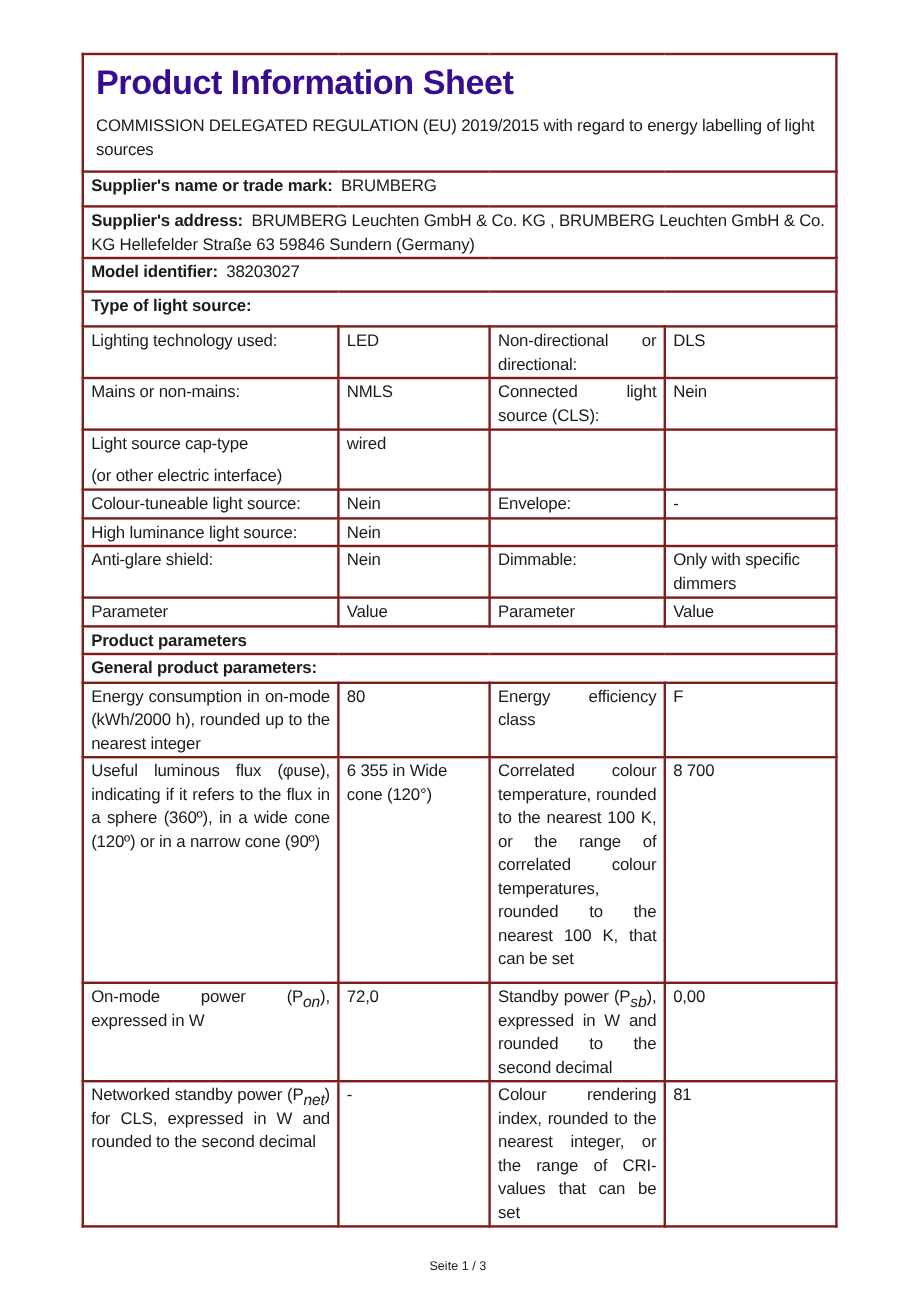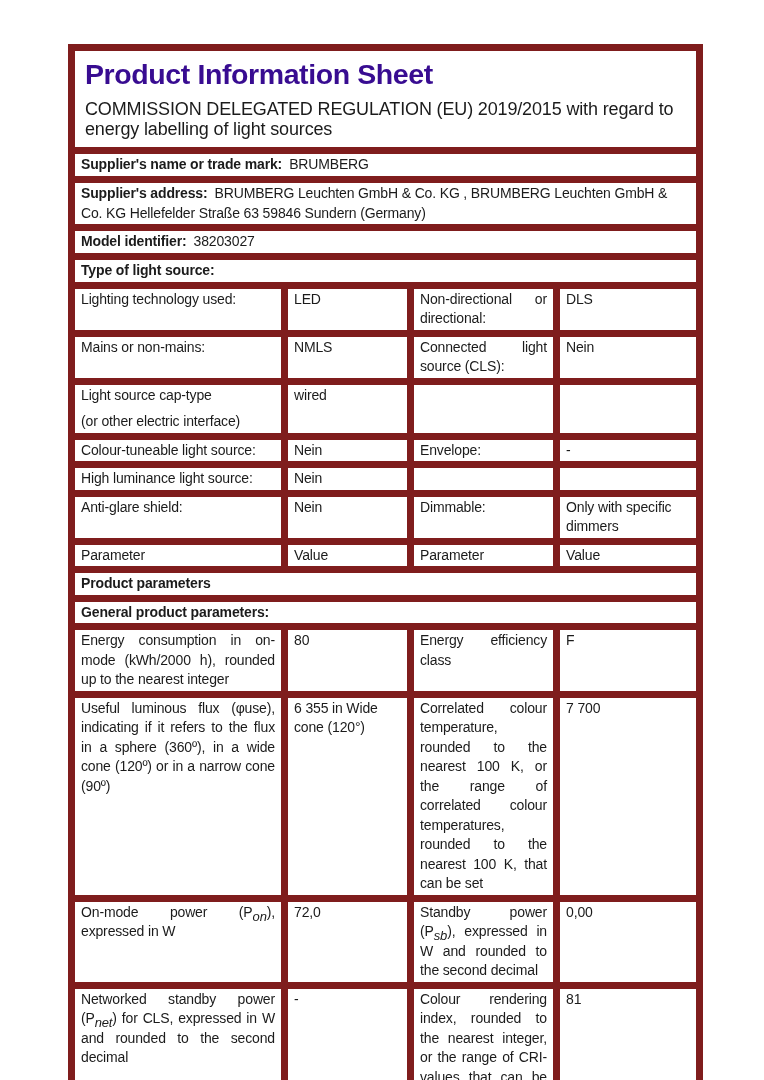--- a/index.html
+++ b/index.html
@@ -3,30 +3,30 @@
 <meta charset="utf-8">
 <style>
   html, body { margin:0; padding:0; }
   body {
     width:764px; height:1080px; background:#ffffff; position:relative;
     font-family:"Liberation Sans","DejaVu Sans",sans-serif; color:#1b1b1b;
   }
   .sheet { position:absolute; left:68px; top:44px; width:628px; }
   table.doc { border-collapse:collapse; width:628px; table-layout:fixed; }
   td {
-    border:7px solid #7f1d1d; vertical-align:top;
+    border:2px solid #7f1d1d; vertical-align:top;
     padding:1px 6px; font-size:14px; line-height:19.5px; letter-spacing:-0.15px;
     overflow:hidden;
   }
   .title-cell { padding:5px 10px 8px; }
   h1 {
     margin:0 0 7px 0; font-size:28.5px; line-height:36px; font-weight:bold;
     color:#380C91; letter-spacing:-0.4px;
   }
-  .subtitle { font-size:18px; line-height:20px; }
+  .subtitle { font-size:14px; line-height:20px; }
   .lbl { font-weight:bold; }
   .lblval { margin-left:7px; }
   .c { text-align:left; }
   .j { text-align:justify; }
   .b { font-weight:bold; }
   .para2 { margin-top:7px; }
   sub { font-size:13px; line-height:0;font-style:italic; }
   .footer {
     margin-top:26px; text-align:center; font-size:10.5px;
     letter-spacing:0; color:#222; padding-right:1px;
@@ -132,21 +132,21 @@
     <tr style="height:59px">
       <td class="j">Energy consumption in on-mode (kWh/2000 h), rounded up to the nearest integer</td>
       <td class="c">80</td>
       <td class="j">Energy efficiency class</td>
       <td class="c">F</td>
     </tr>
     <tr style="height:188px">
       <td class="j">Useful luminous flux (φuse), indicating if it refers to the flux in a sphere (360º), in a wide cone (120º) or in a narrow cone (90º)</td>
       <td class="c">6 355 in Wide cone (120°)</td>
       <td class="j">Correlated colour temperature, rounded to the nearest 100 K, or the range of correlated colour temperatures, rounded to the nearest 100 K, that can be set</td>
-      <td class="c">7 700</td>
+      <td class="c">8 700</td>
     </tr>
     <tr style="height:77px">
       <td class="j"><span>On-mode power (P</span><sub>on</sub><span>), expressed in W</span></td>
       <td class="c">72,0</td>
       <td class="j"><span>Standby power (P</span><sub>sb</sub><span>), expressed in W and rounded to the second decimal</span></td>
       <td class="c">0,00</td>
     </tr>
     <tr style="height:112px">
       <td class="j"><span>Networked standby power (P</span><sub>net</sub><span>) for CLS, expressed in W and rounded to the second decimal</span></td>
       <td class="c">-</td>

